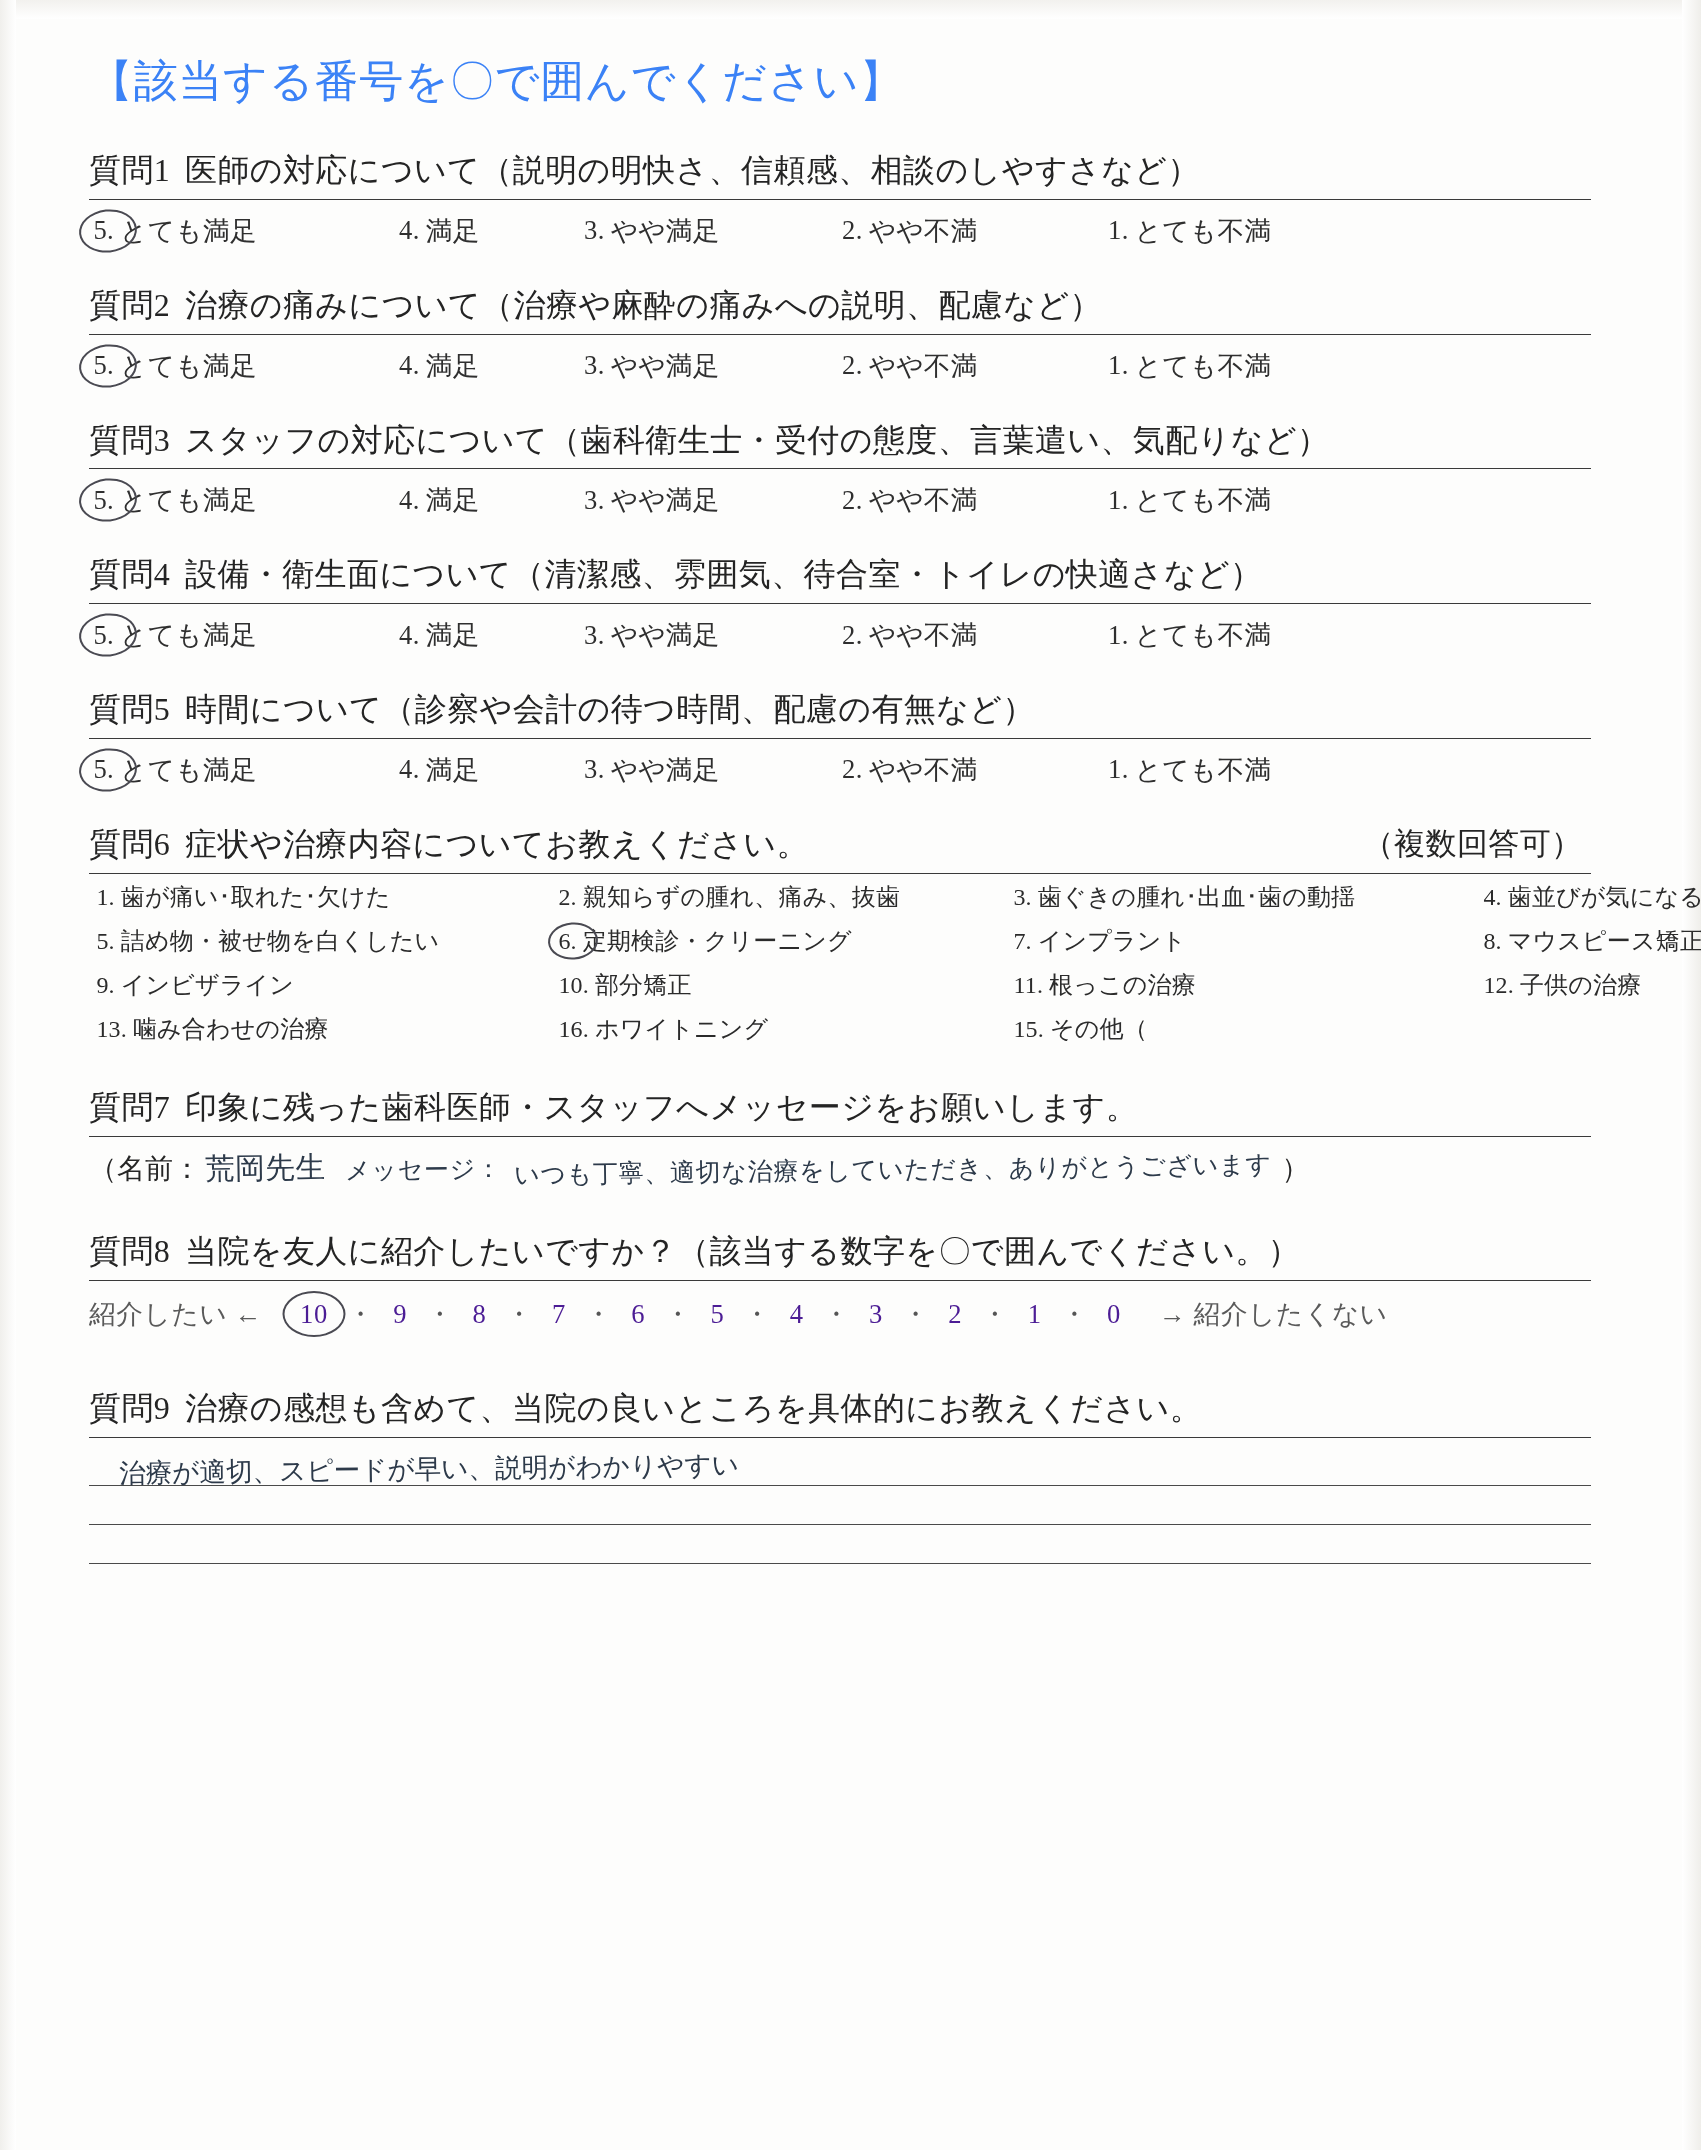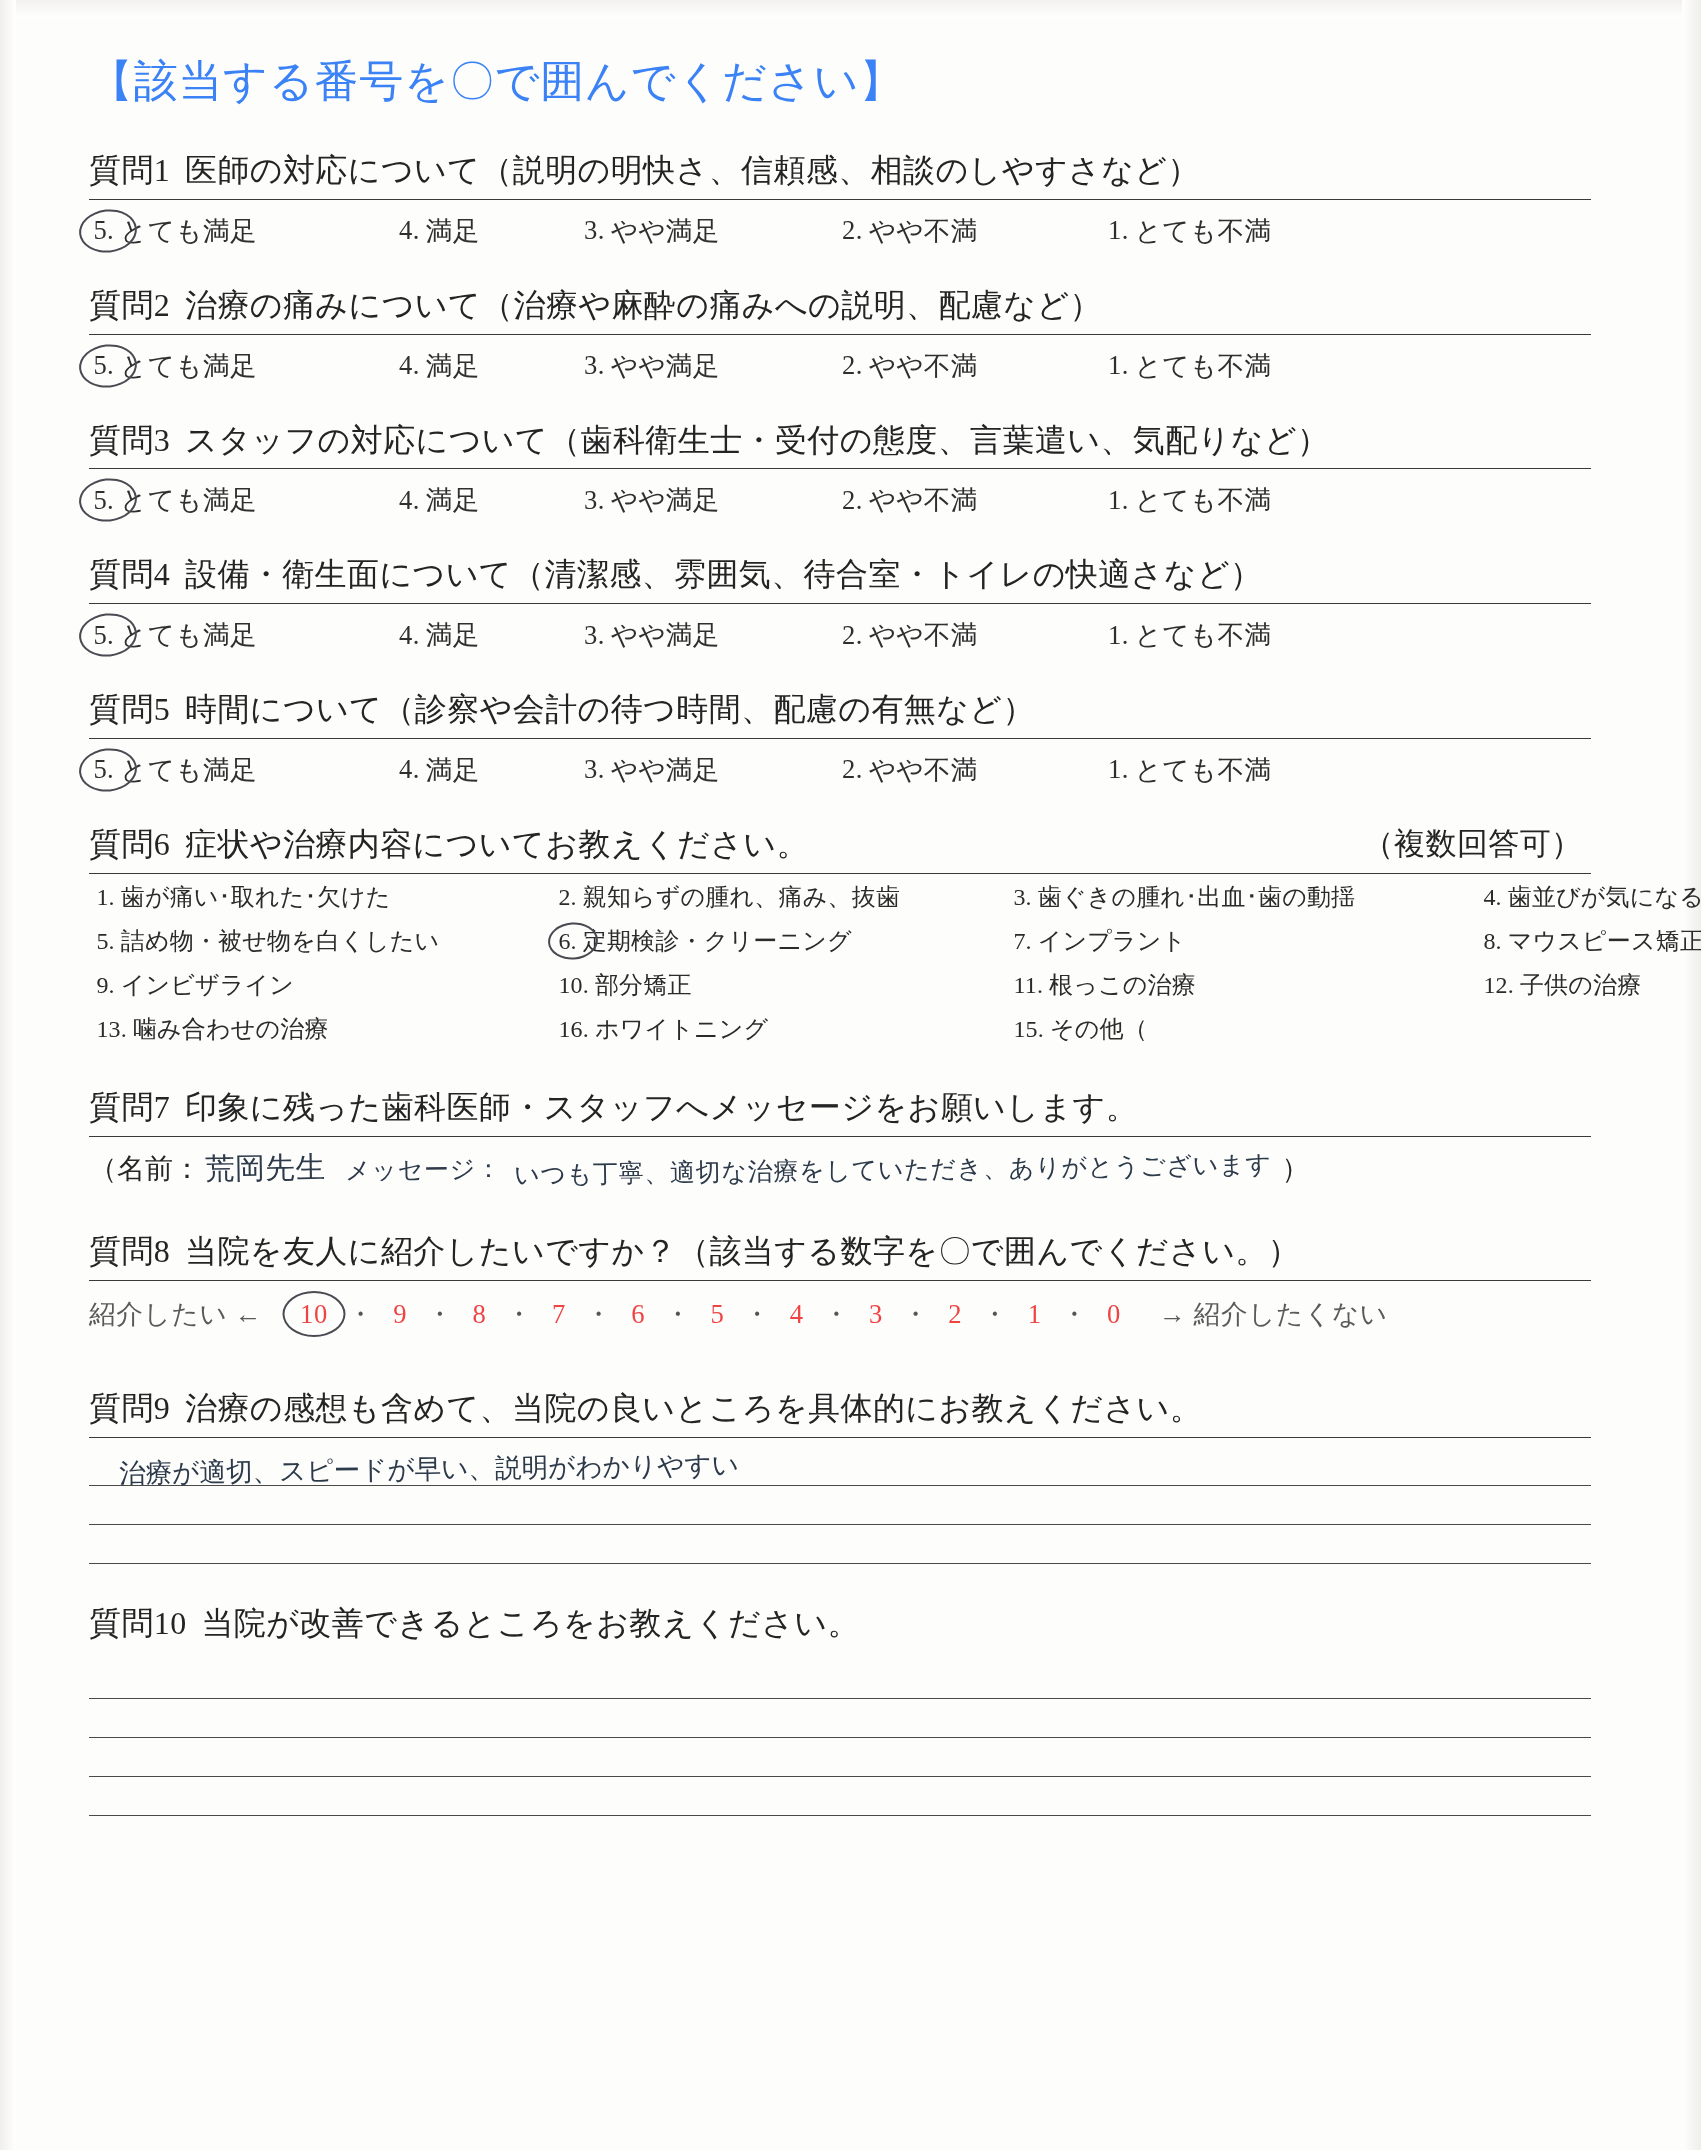--- a/index.html
+++ b/index.html
@@ -155,21 +155,21 @@
     font-size: 26.6px;
     color: #444;
     letter-spacing: 0.7px;
     height: 52px;
   }
   .scale-row .end-label { color: #5a5a5a; }
   .scale-nums { display: flex; align-items: center; margin: 0 19px; }
   .scale-nums .n {
     position: relative;
     padding: 0 19px;
-    color: #ef4444;
+    color: #4c1d95;
   }
   .scale-nums .dot { color: #555; }
   .circle-mark-num {
     position: absolute;
     left: 50%;
     top: 50%;
     transform: translate(-50%, -50%);
     width: 63px;
     height: 46px;
     border: 2.2px solid #4a4a52;
@@ -437,25 +437,14 @@
     </div>
     <hr class="rule">
     <div class="write-lines write-area" style="margin-top:47px;">
       <span class="hand hand-on-line">治療が適切、スピードが早い、説明がわかりやすい</span>
       <hr class="write-line">
       <hr class="write-line">
       <hr class="write-line">
     </div>
   </div>
 
-  <div class="block" style="margin-top:22px;">
-    <div class="q-line">
-      <span class="q-num">質問10</span><span>当院が改善できるところをお教えください。</span>
-    </div>
-    <div class="write-lines write-area" style="margin-top:52px;">
-      <hr class="write-line">
-      <hr class="write-line">
-      <hr class="write-line">
-      <hr class="write-line">
-    </div>
-  </div>
 </div>
 
 
 </body></html>

